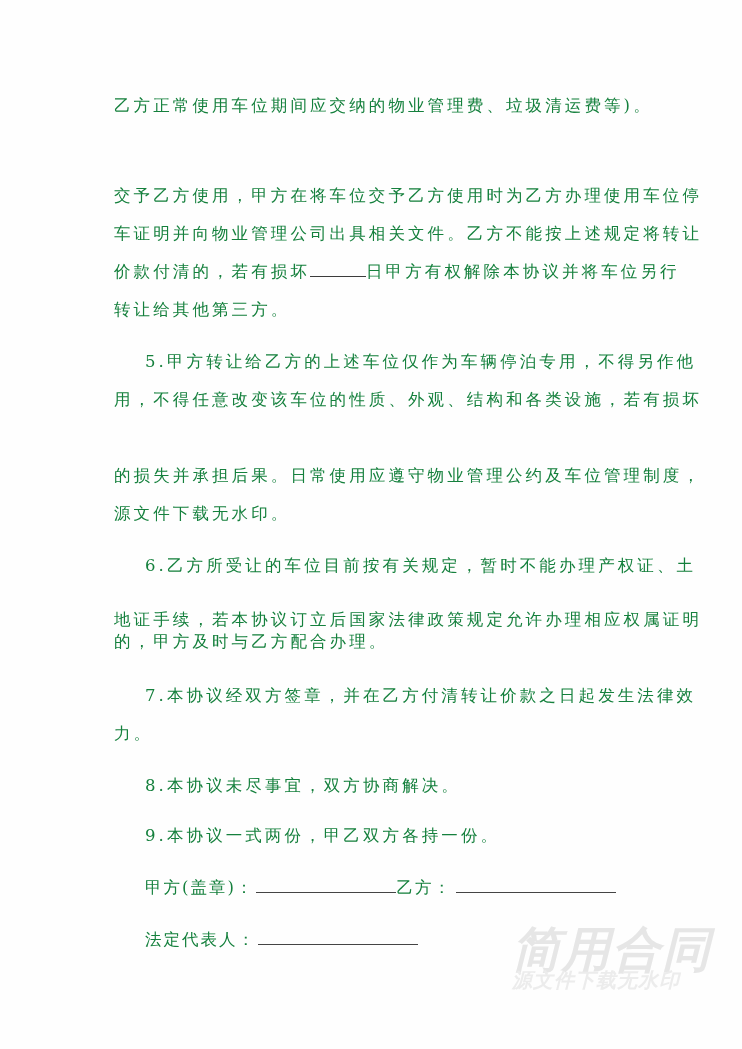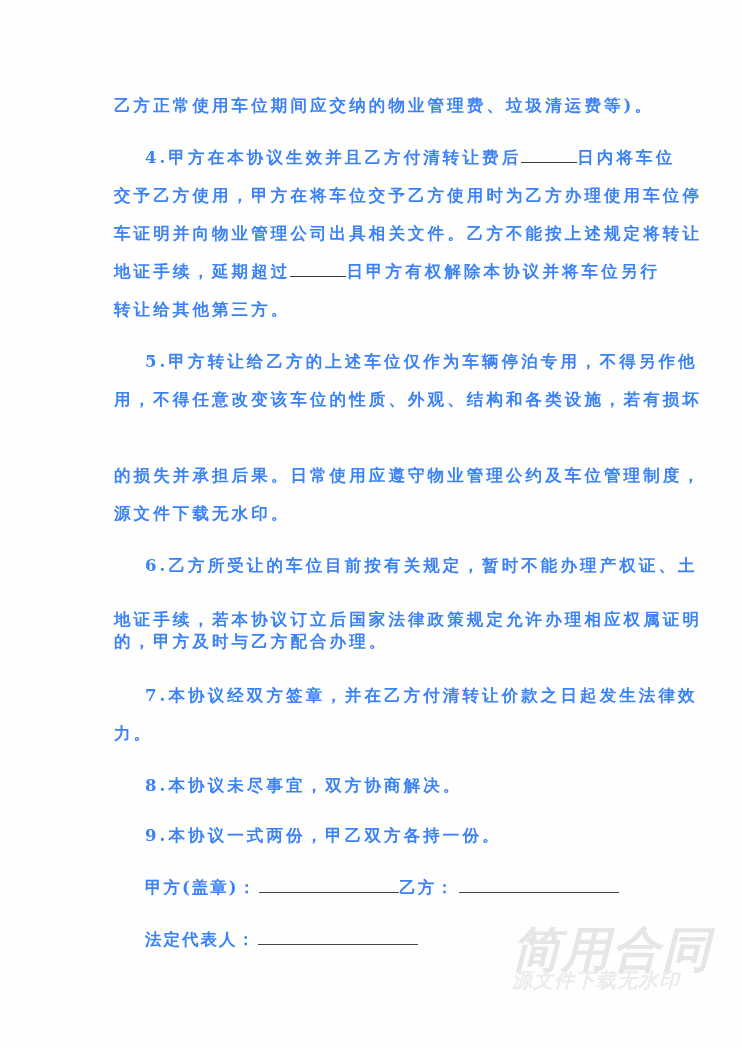--- a/index.html
+++ b/index.html
@@ -22,22 +22,21 @@
       height: 1049px;
       background: #fefefe;
     }
     .line {
       position: absolute;
       left: 114px;
       font-size: 16.5px;
       line-height: 20px;
       white-space: nowrap;
       letter-spacing: 3.1px;
-      color: #3b82f6;
-      font-weight: bold;
+      color: #15803d;
     }
     .indent { left: 145px; }
     .blank {
       display: inline-block;
       border-bottom: 1px solid #3c3c3c;
       height: 14px;
       vertical-align: baseline;
     }
     .sig-line {
       display: inline-block;
@@ -67,27 +66,24 @@
       color: #ececec;
     }
   </style>
 </head>
 <body>
 
 <div class="page">
 
   <div class="line" style="top:96px;">乙方正常使用车位期间应交纳的物业管理费、垃圾清运费等)。</div>
 
-  <div class="line indent" style="top:148px;">
-    <span>4.</span><span>甲方在本协议生效并且乙方付清转让费后</span><span class="blank" style="width:56px;"></span><span>日内将车位</span>
-  </div>
   <div class="line" style="top:186px;">交予乙方使用，甲方在将车位交予乙方使用时为乙方办理使用车位停</div>
   <div class="line" style="top:224px;">车证明并向物业管理公司出具相关文件。乙方不能按上述规定将转让</div>
   <div class="line" style="top:262px;">
-    <span>地证手续，延期超过</span><span class="blank" style="width:56px;"></span><span>日甲方有权解除本协议并将车位另行</span>
+    <span>价款付清的，若有损坏</span><span class="blank" style="width:56px;"></span><span>日甲方有权解除本协议并将车位另行</span>
   </div>
   <div class="line" style="top:300px;">转让给其他第三方。</div>
 
   <div class="line indent" style="top:352px;">
     <span>5.</span><span>甲方转让给乙方的上述车位仅作为车辆停泊专用，不得另作他</span>
   </div>
   <div class="line" style="top:390px;">用，不得任意改变该车位的性质、外观、结构和各类设施，若有损坏</div>
   <div class="line" style="top:466px;text-align:center;">的损失并承担后果。日常使用应遵守物业管理公约及车位管理制度，</div>
   <div class="line" style="top:504px;">源文件下载无水印。</div>
 

